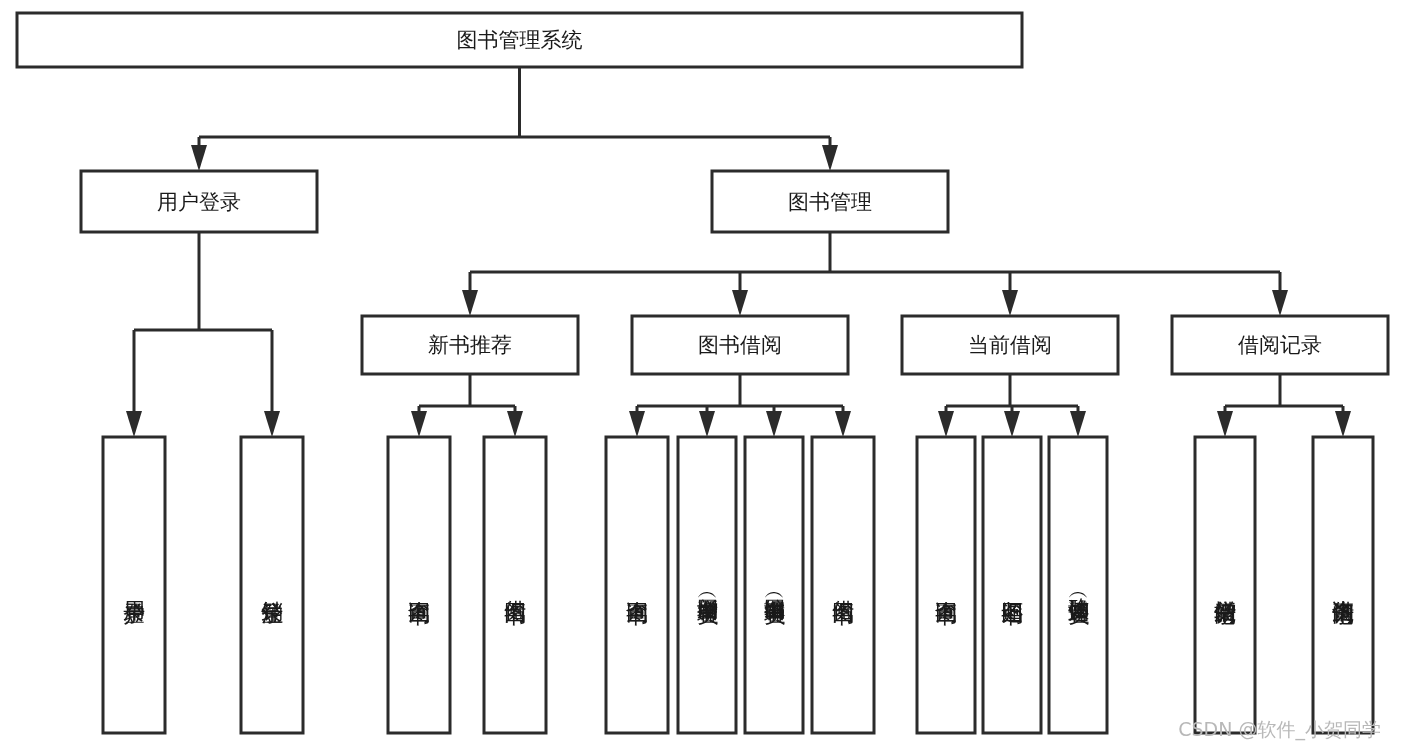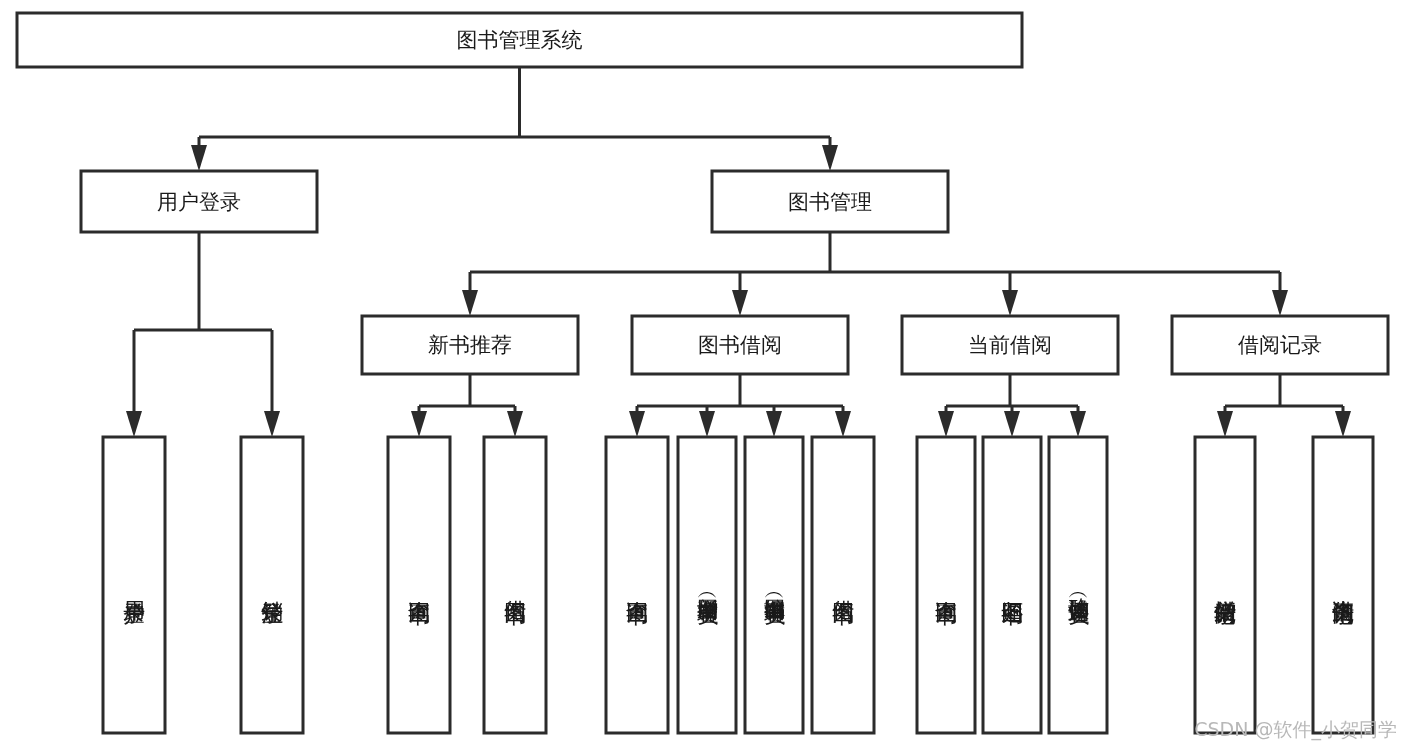--- a/index.html
+++ b/index.html
@@ -59,21 +59,21 @@
     letter-spacing: 1px;
     display: flex;
     align-items: center;
     justify-content: center;
     text-align: center;
     white-space: pre;
     pointer-events: none;
   }
   .watermark {
     position: absolute;
-    right: 8px;
+    right: 24px;
     bottom: 4px;
     font-family: "DejaVu Sans", "Liberation Sans", sans-serif;
     font-size: 19px;
     color: #b8b8b8;
     white-space: nowrap;
   }
 </style>
 </head>
 <body>
 

